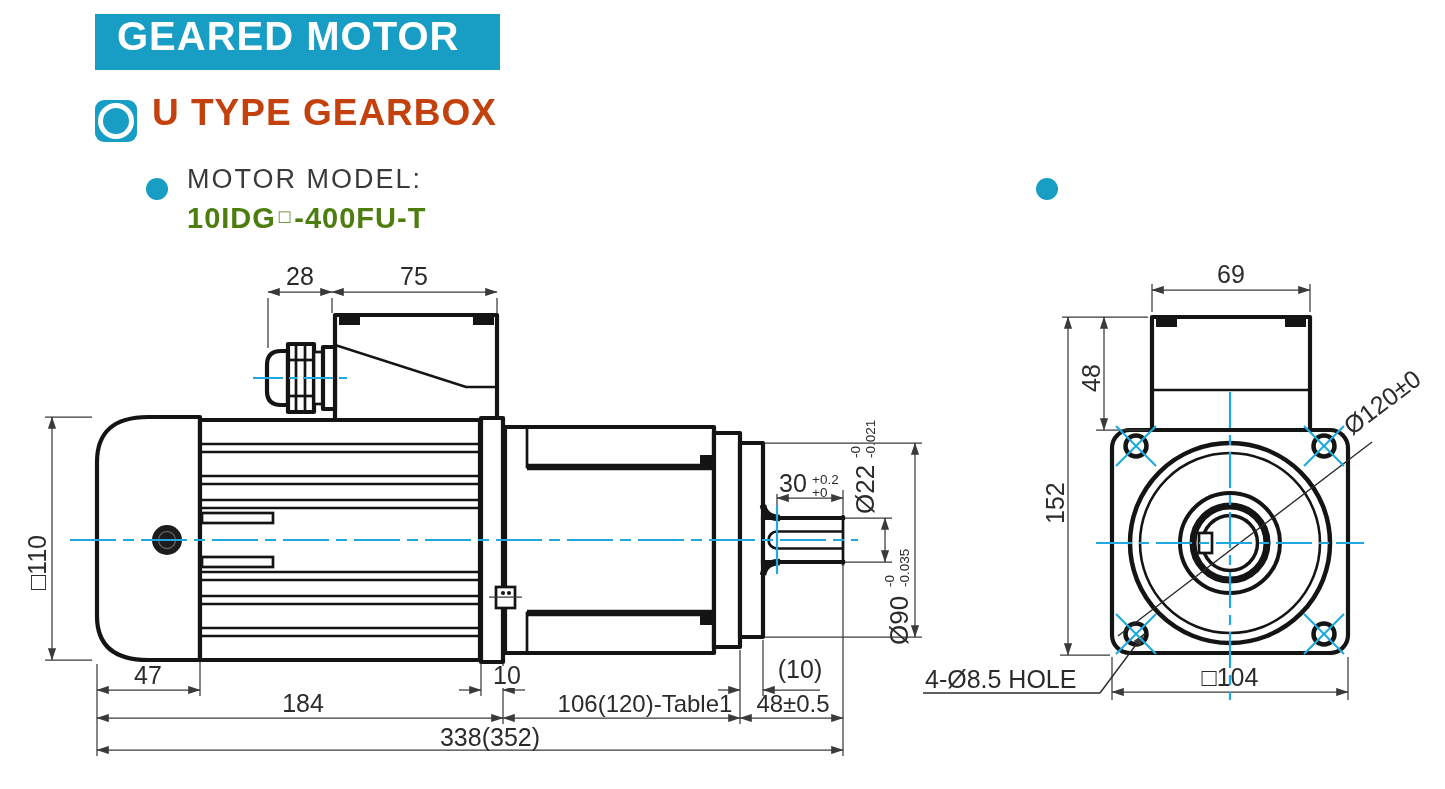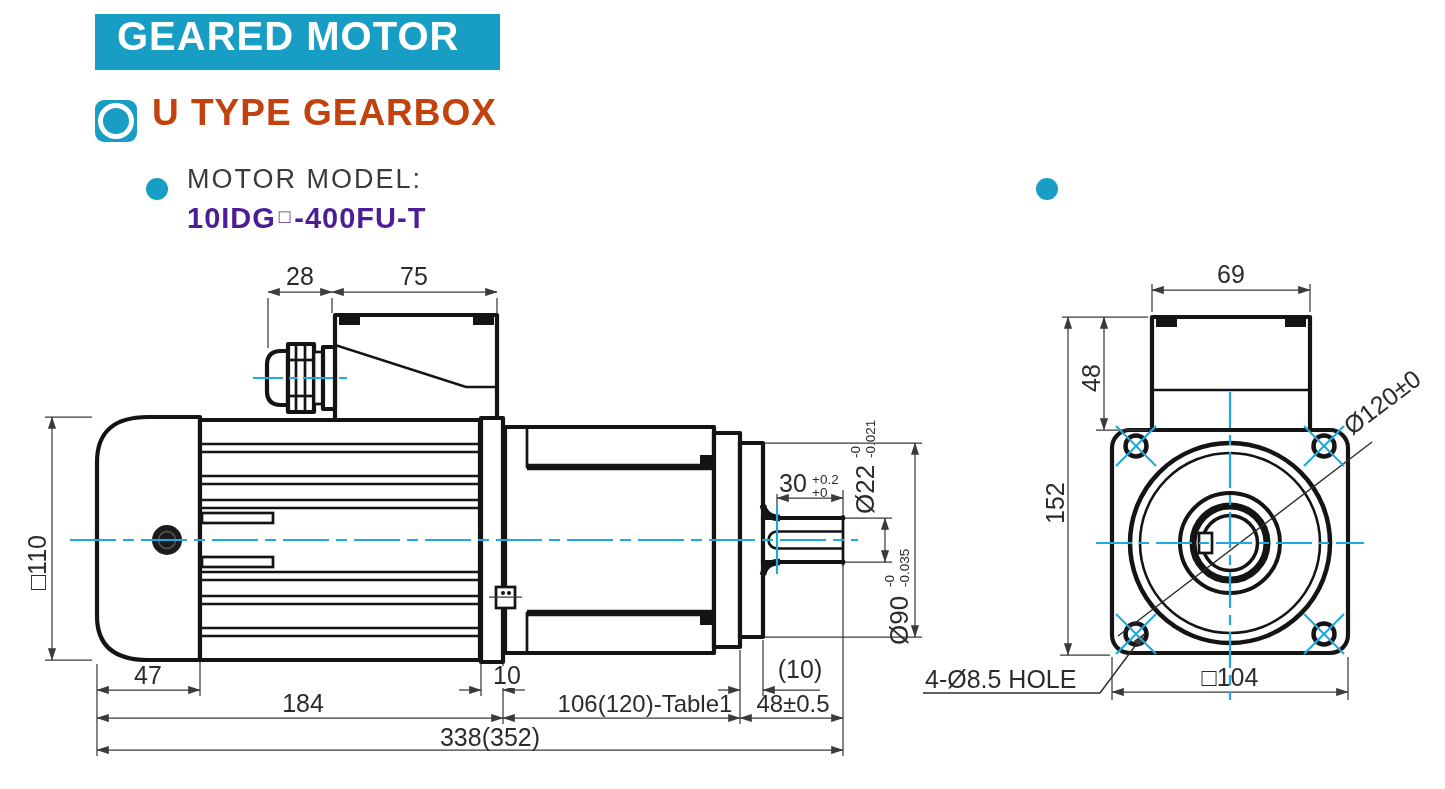--- a/index.html
+++ b/index.html
@@ -13,21 +13,21 @@
   .banner span{color:#fff;font-size:40px;font-weight:bold;letter-spacing:1px;}
   .sec-title{position:absolute;left:152px;top:92px;font-size:37px;font-weight:bold;
              letter-spacing:1px;color:#c2410c;}
   .title-icon{position:absolute;left:95px;top:100px;width:42px;height:42px;
               background:#189DC4;border-radius:9px;display:flex;align-items:center;
               justify-content:center;}
   .title-icon .ring{width:26px;height:26px;border:5px solid #fff;border-radius:50%;}
   .model-block{position:absolute;}
   .bullet{position:absolute;width:22px;height:22px;border-radius:50%;background:#189DC4;}
   .model-label{font-size:27px;color:#3a3a3a;letter-spacing:2px;}
-  .model-value{font-size:29px;font-weight:bold;color:#4c1d95;letter-spacing:1px;margin-top:7px;}
+  .model-value{font-size:29px;font-weight:bold;color:#4d7c0f;letter-spacing:1px;margin-top:7px;}
   .model-value .sq{font-size:19px;font-weight:400;vertical-align:5px;margin:0 3px;}
 
   
   svg{position:absolute;left:0;top:0;}
   .ln4 {stroke:#141414;stroke-width:4.2;fill:none;stroke-linecap:square;}
   .ln4f{stroke:#141414;stroke-width:4.2;fill:#fff;stroke-linejoin:round;}
   .ln3 {stroke:#141414;stroke-width:2.7;fill:none;stroke-linecap:square;}
   .ln3f{stroke:#141414;stroke-width:2.7;fill:#fff;}
   .ln6 {stroke:#141414;stroke-width:6.5;fill:none;}
   .dim {stroke:#3a3a3a;stroke-width:1.25;fill:none;}

